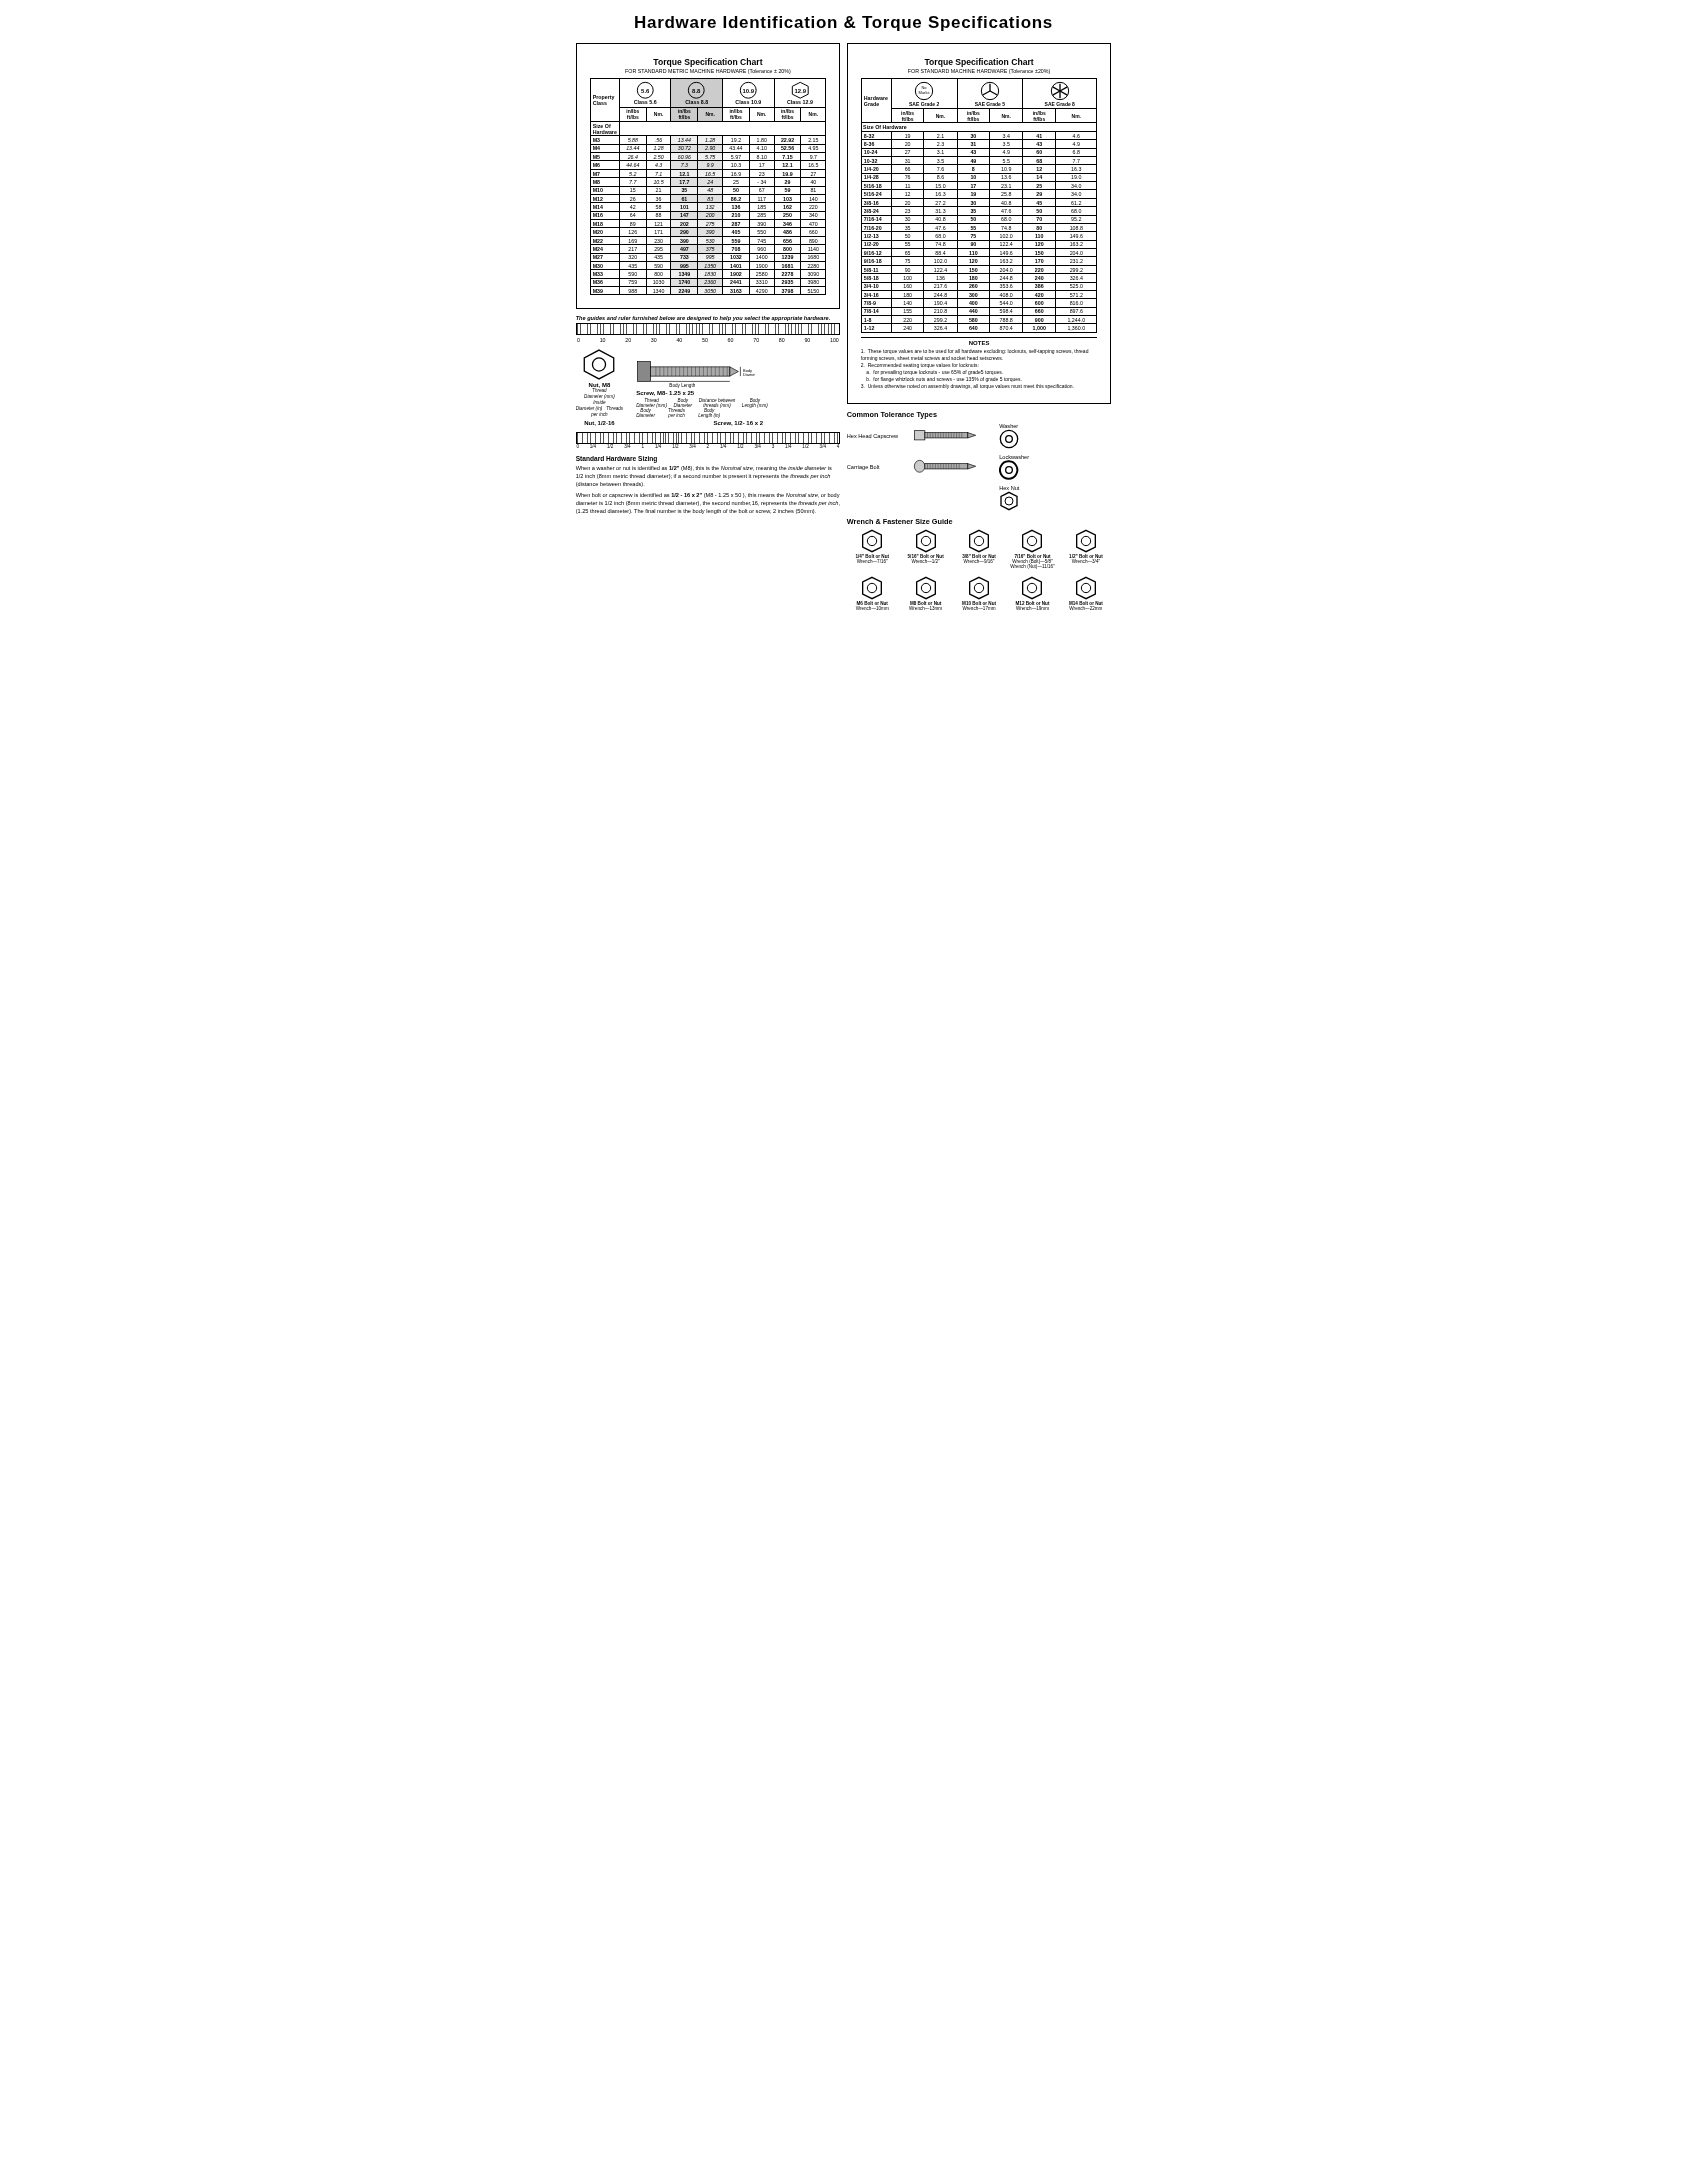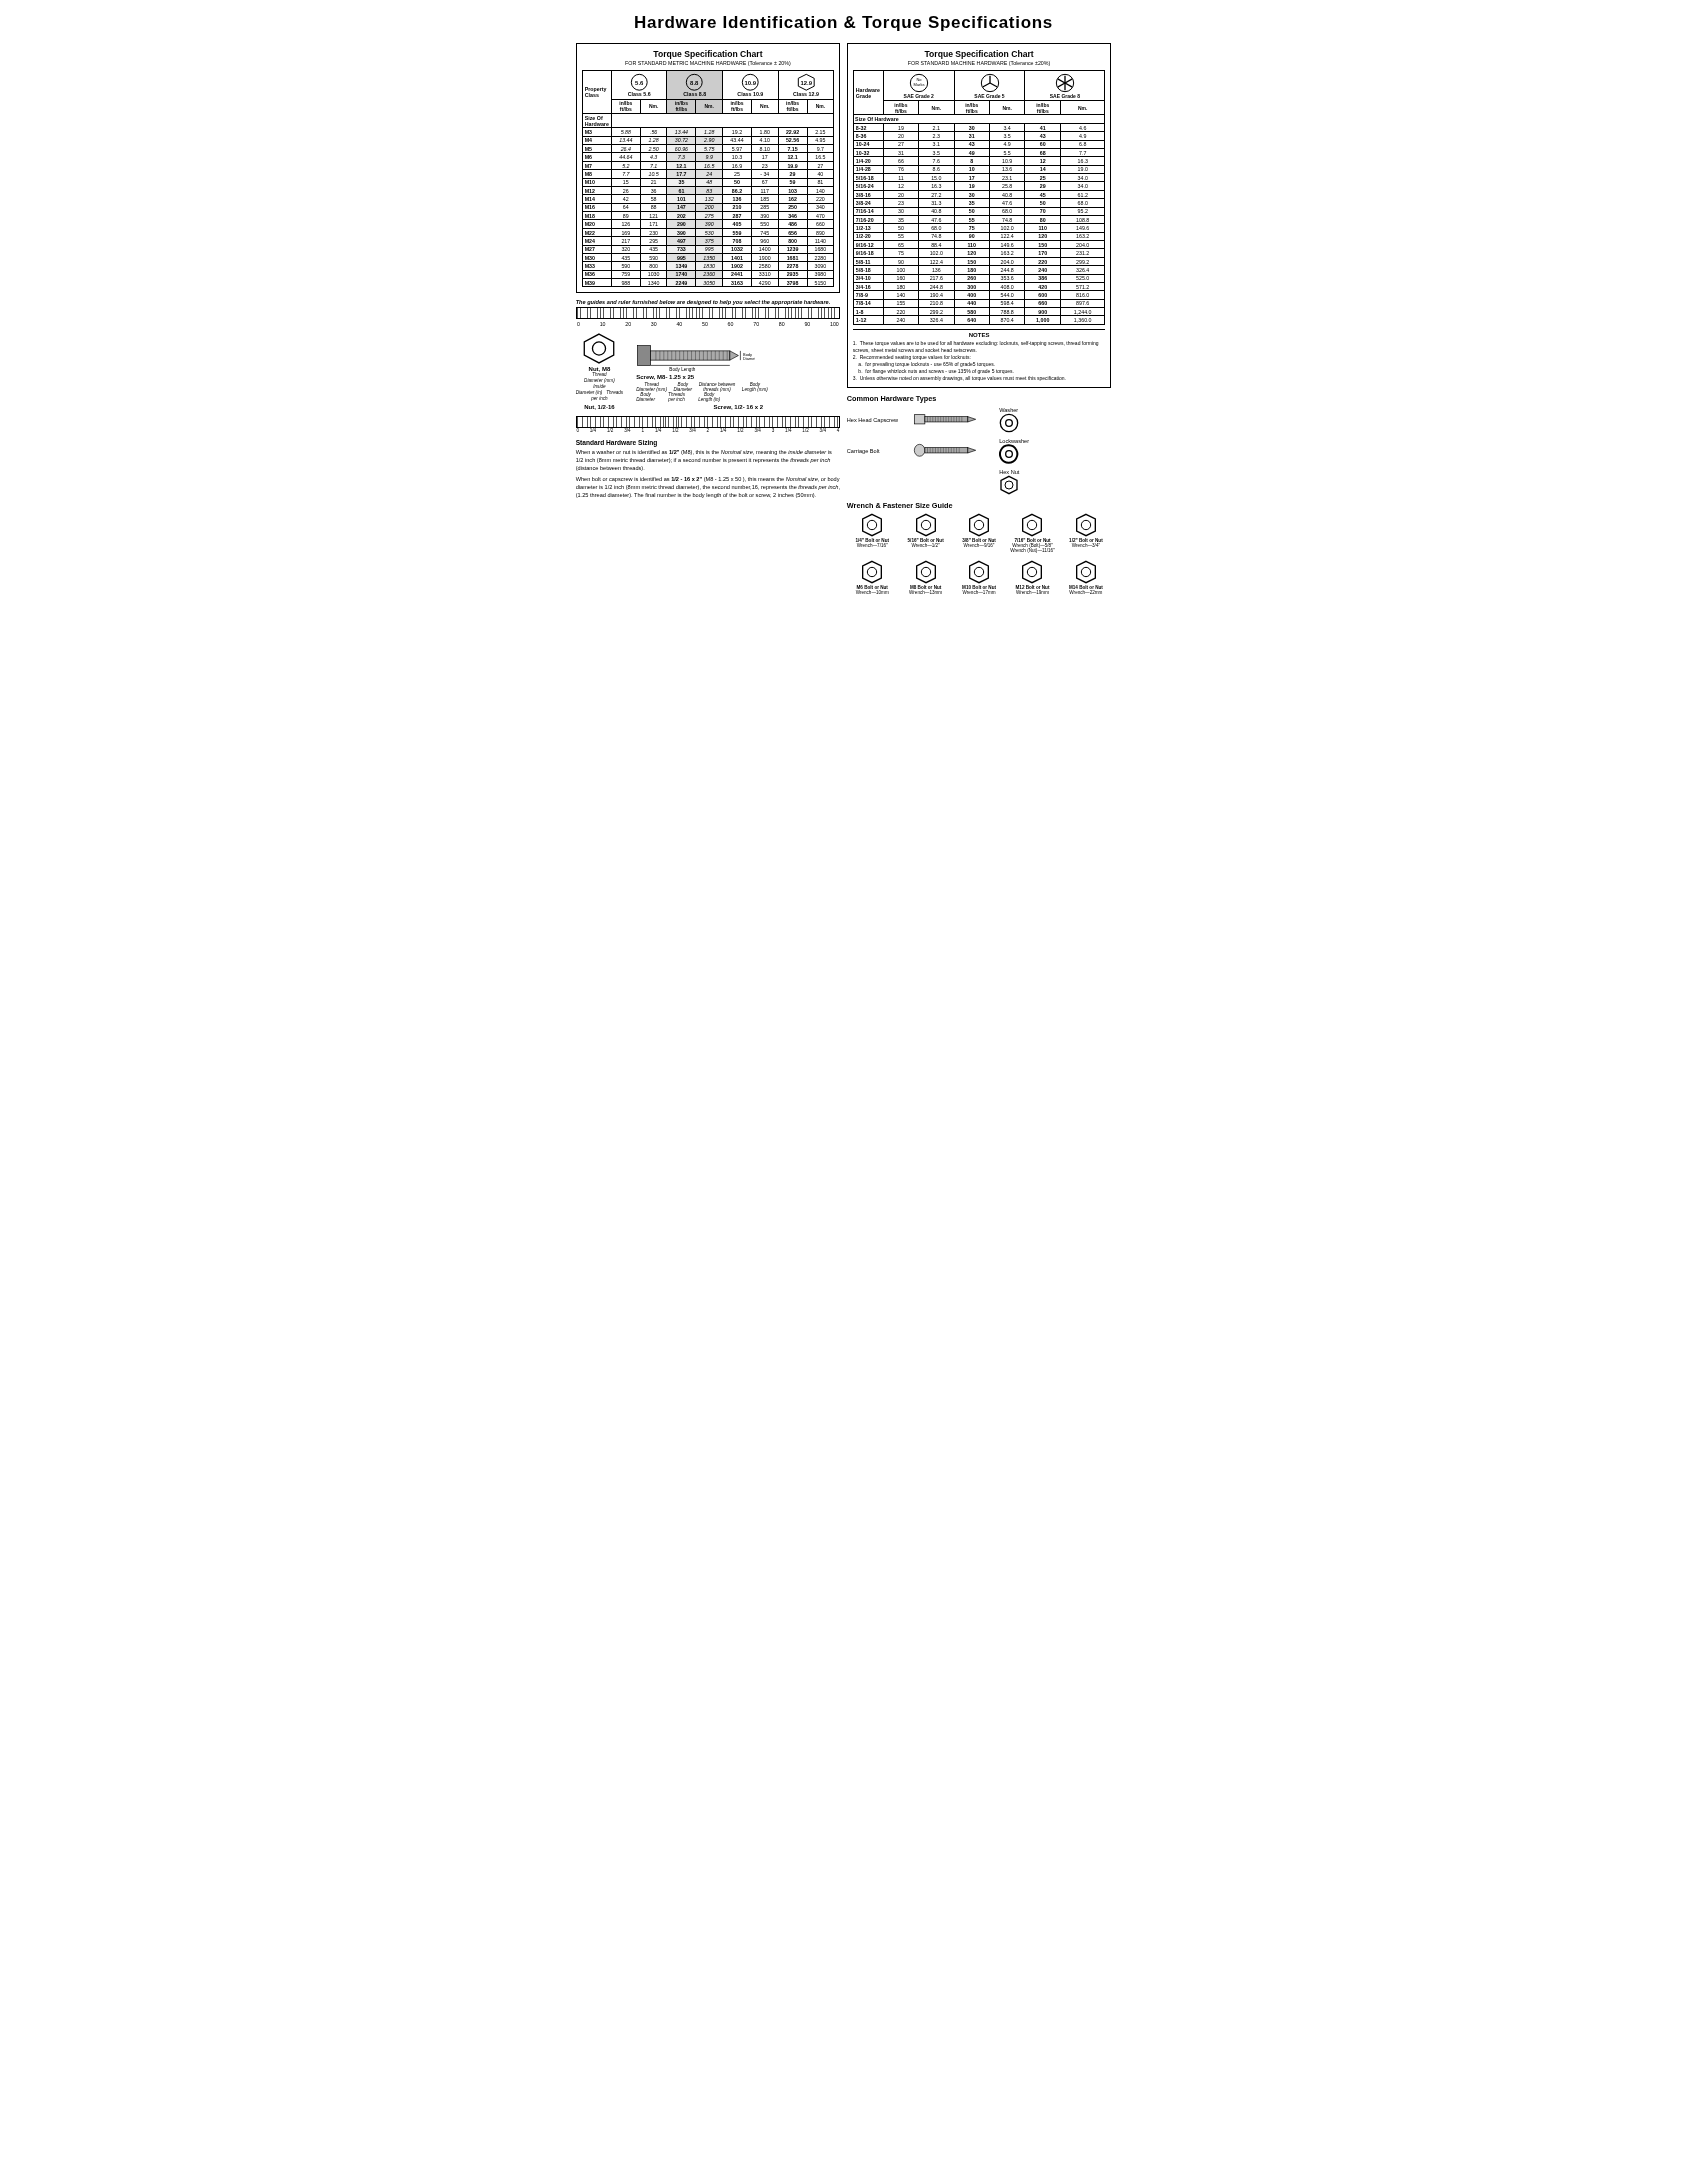--- a/index.html
+++ b/index.html
@@ -26,21 +26,21 @@
     .left-panel {
       flex: 1;
       min-width: 0;
     }
     .right-panel {
       flex: 1;
       min-width: 0;
     }
     .chart-box {
       border: 1.3px solid #000;
-      padding: 5px;
+      padding: 13px;
       margin-bottom: 5.3px;
     }
     .chart-title {
       text-align: center;
       font-weight: bold;
       font-size: 8.6px;
       margin-bottom: 1.3px;
     }
     .chart-subtitle {
       text-align: center;
@@ -809,21 +809,21 @@
           <p>1. &nbsp;These torque values are to be used for all hardware excluding: locknuts, self-tapping screws, thread forming screws, sheet metal screws and socket head setscrews.</p>
           <p>2. &nbsp;Recommended seating torque values for locknuts:</p>
           <p>&nbsp;&nbsp;&nbsp;&nbsp;a. &nbsp;for prevailing torque locknuts - use 65% of grade5 torques.</p>
           <p>&nbsp;&nbsp;&nbsp;&nbsp;b. &nbsp;for flange whizlock nuts and screws - use 135% of grade 5 torques.</p>
           <p>3. &nbsp;Unless otherwise noted on assembly drawings, all torque values must meet this specification.</p>
         </div>
       </div>
     </div>
 
     <div class="common-hardware">
-      <div class="common-hardware-title">Common Hardware Types</div>
+      <div class="common-hardware-title">Common Tolerance Types</div>
 
       <div style="display:flex; gap:6.6px; align-items:center; margin-bottom:4px;">
         <div style="font-size:5.6px; min-width:60px;">Hex Head Capscrew</div>
         <div>
           <svg width="66" height="14.6" viewBox="0 0 100 22">
             <rect x="2" y="4" width="16" height="14" fill="#ccc" stroke="#000" stroke-width="1"></rect>
             <rect x="18" y="7" width="65" height="8" fill="#aaa" stroke="#000" stroke-width="1"></rect>
             <line x1="22" y1="7" x2="22" y2="15" stroke="#000" stroke-width="0.5"></line>
             <line x1="26" y1="7" x2="26" y2="15" stroke="#000" stroke-width="0.5"></line>
             <line x1="30" y1="7" x2="30" y2="15" stroke="#000" stroke-width="0.5"></line>

